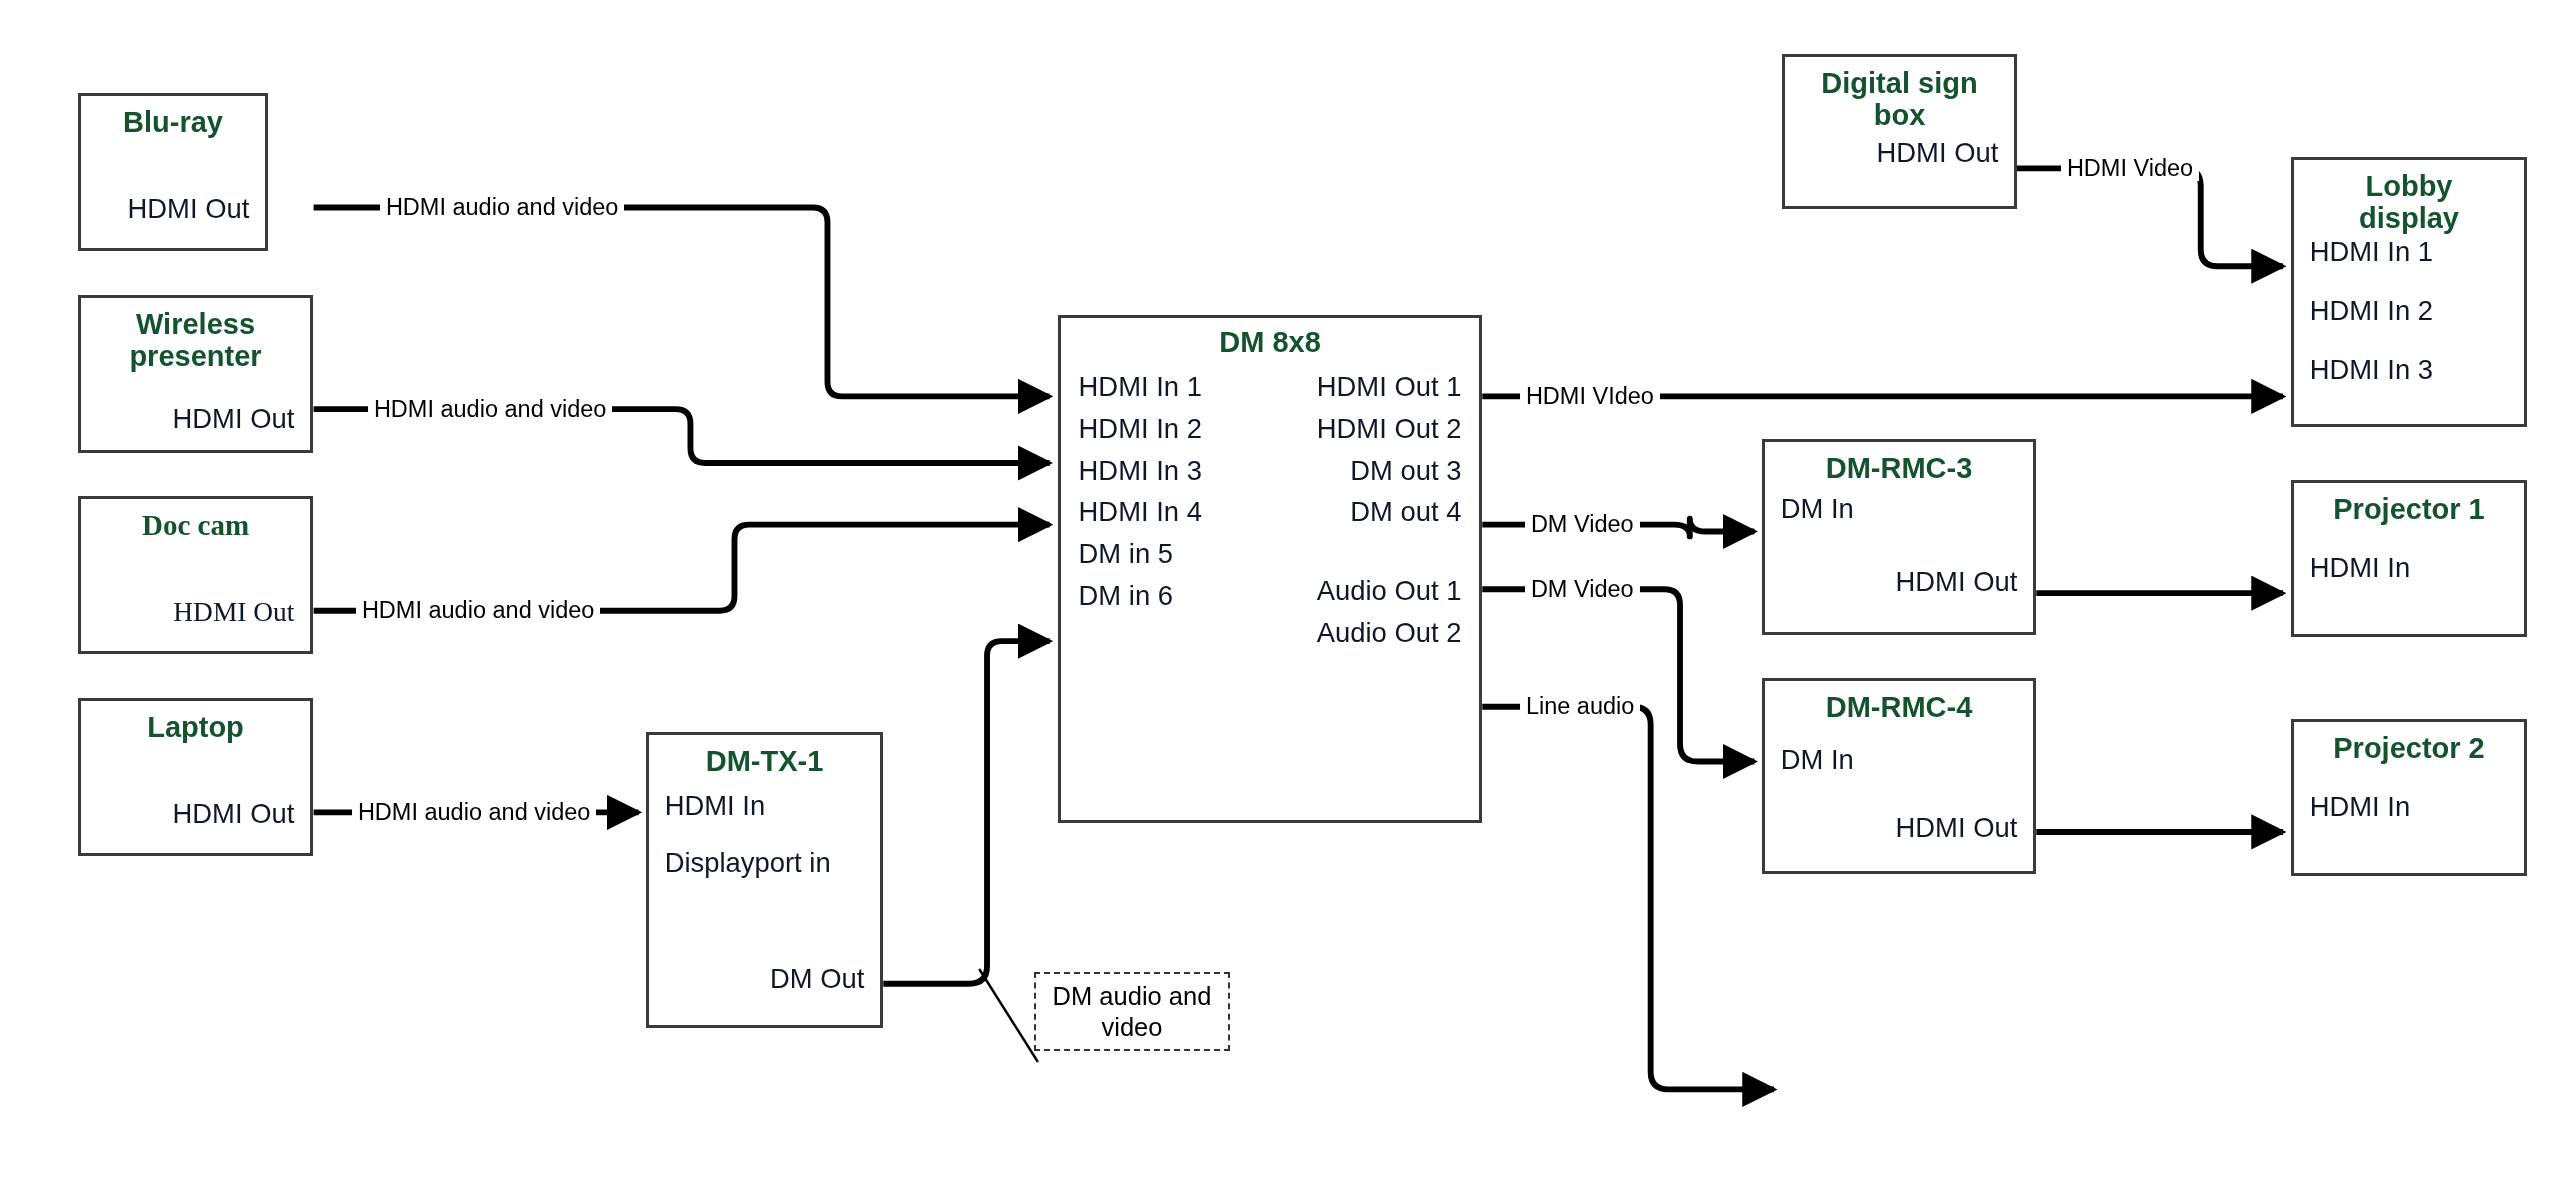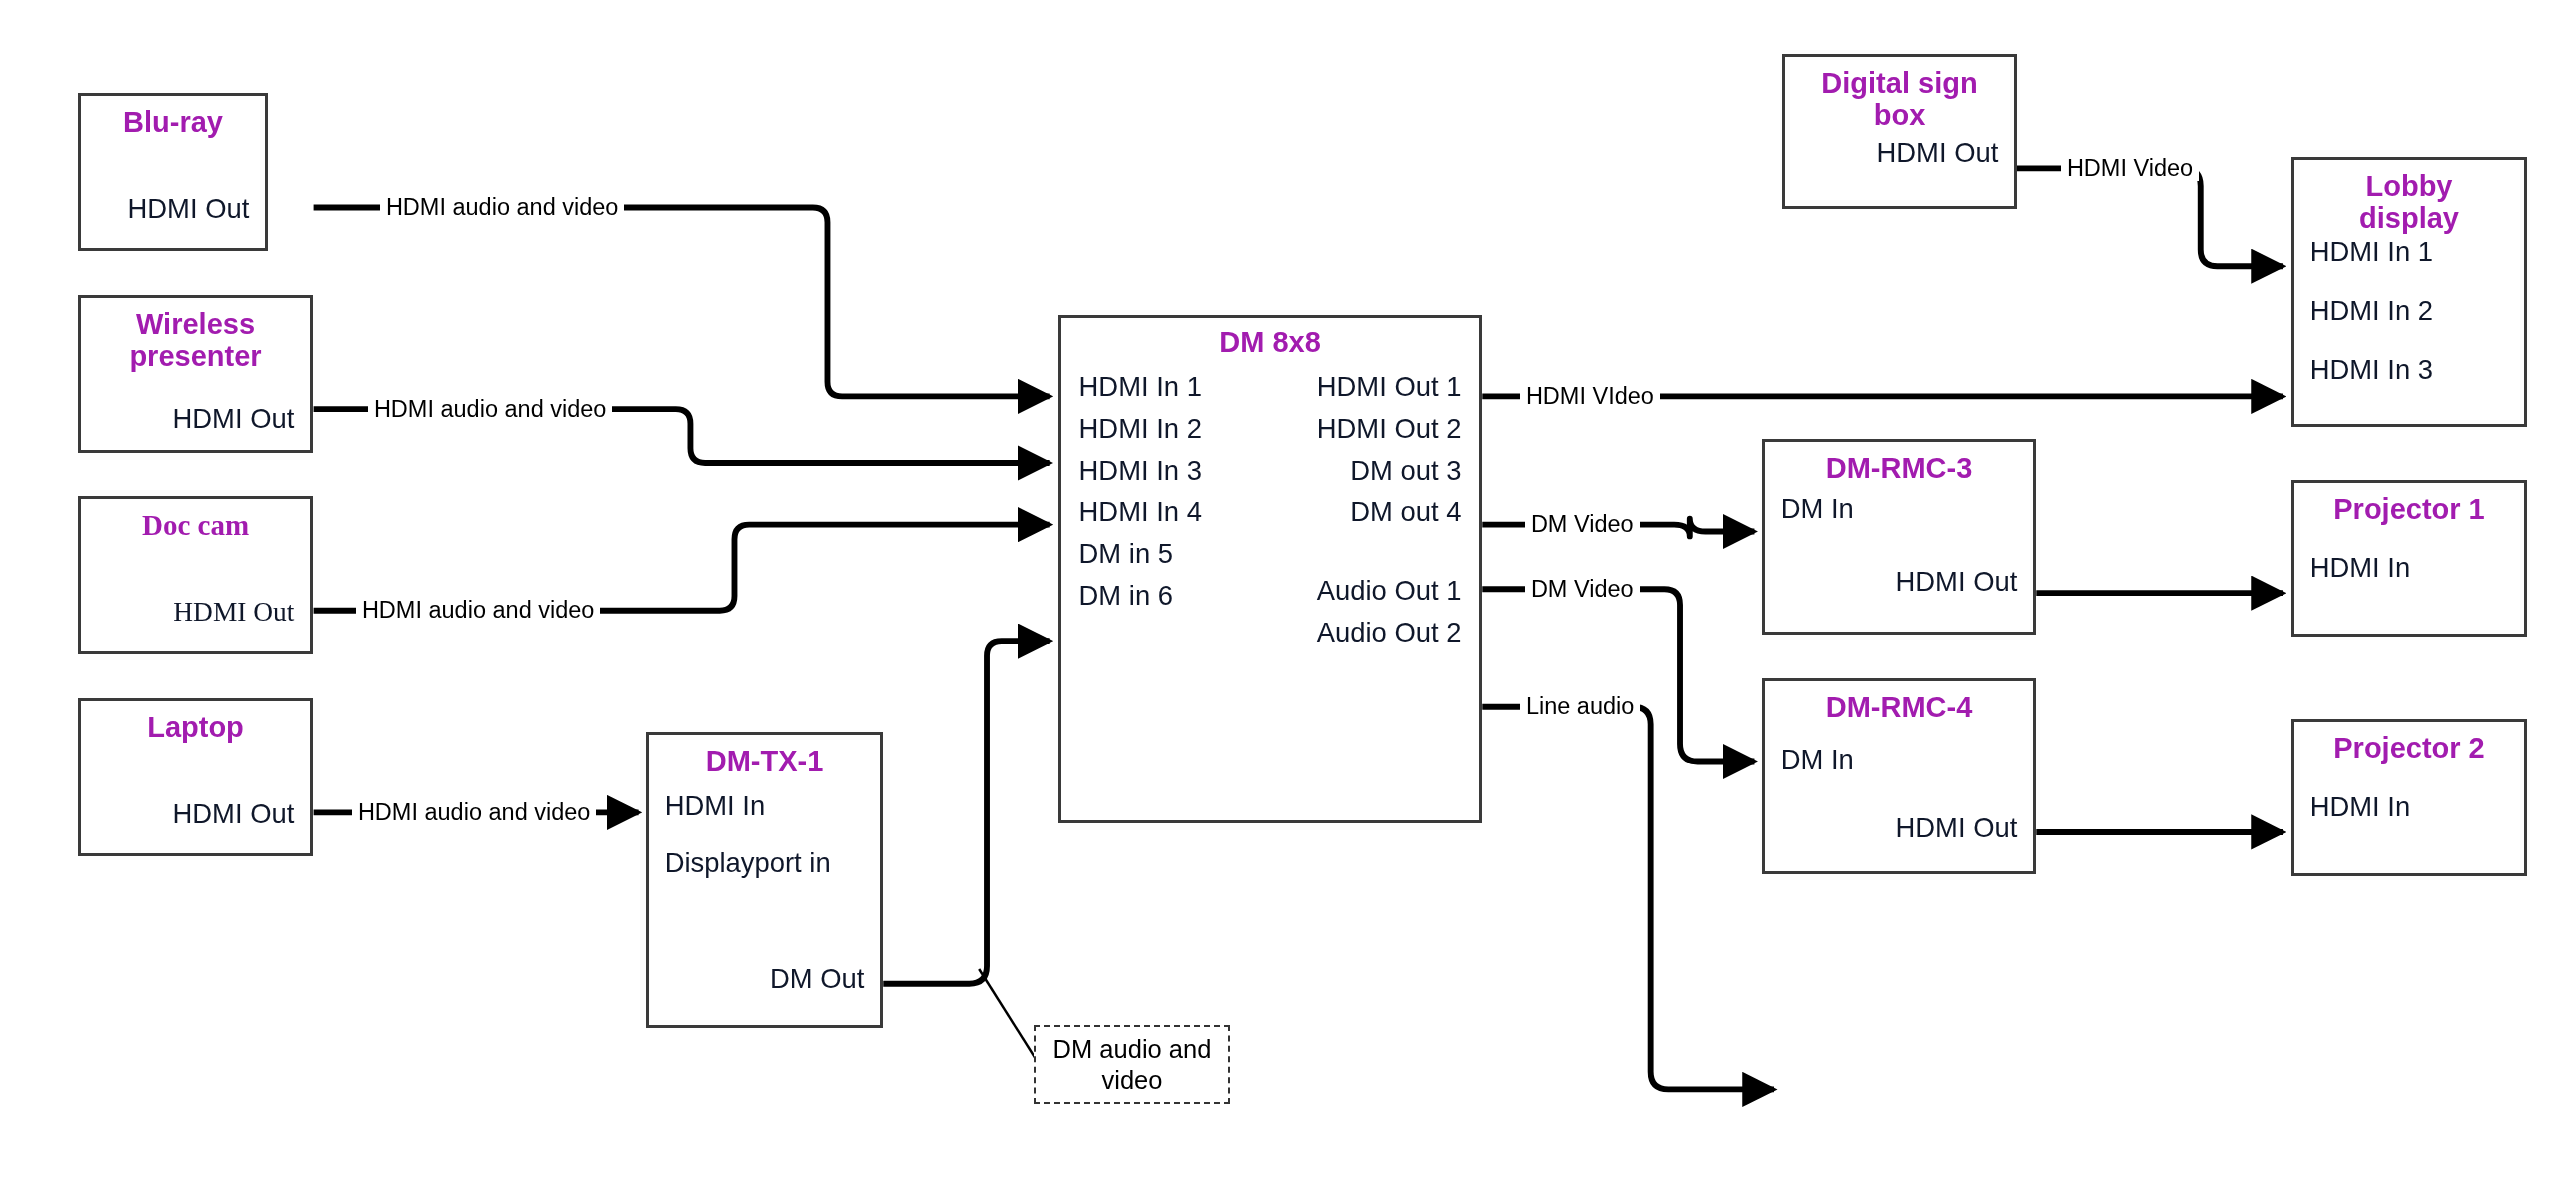--- a/index.html
+++ b/index.html
@@ -30,21 +30,21 @@
     box-sizing: border-box;
     border: 3.9px solid #3a3a3a;
     background: #ffffff;
     padding: 9.8px 15.7px;
     display: flex;
     flex-direction: column;
   }
   .node-title {
     font-weight: bold;
     font-size: 29px;
-    color: #a21caf;
+    color: #14532d;
     text-align: center;
     line-height: 1.12;
     white-space: pre-line;
   }
   .port {
     font-size: 27.4px;
     color: #0f172a;
     line-height: 1.1;
     white-space: nowrap;
   }
@@ -238,16 +238,16 @@
     <div class="node-title">Projector 1</div>
     <div class="port left">HDMI In</div>
   </div>
 
   <div class="node proj-node" style="left:2291px; top:719px; width:236px; height:157px;">
     <div class="node-title">Projector 2</div>
     <div class="port left">HDMI In</div>
   </div>
 
 
-  <div class="callout" style="left:1034px; top:1025px; width:196px; height:79px;">DM audio and video</div>
+  <div class="callout" style="left:1034px; top:972px; width:196px; height:79px;">DM audio and video</div>
 
 </div>
 
 
 </body></html>

